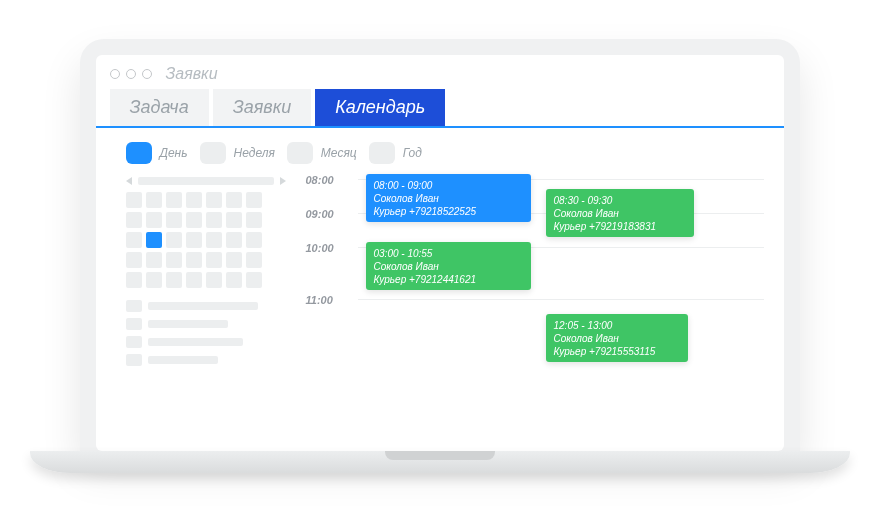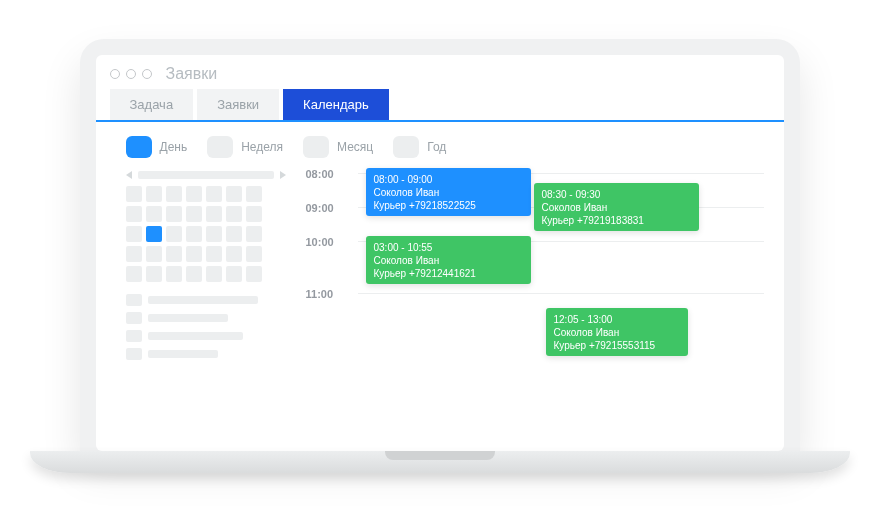--- a/index.html
+++ b/index.html
@@ -51,32 +51,32 @@
     align-items: center;
     gap: 14px;
     padding: 10px 14px 6px;
   }
   .win-dots { display: flex; gap: 6px; }
   .dot { width: 10px; height: 10px; border: 1px solid #c4c7ca; border-radius: 50%; }
   .title { font-size: 16px; color: #b6bcc1; font-weight: 400; }
   .tabs { display: flex; border-bottom: 2px solid #1e90ff; }
   .tab {
     padding: 8px 20px;
-    font-size: 13px;
+    font-size: 18px;
     color: #9aa2a8;
     background: #f2f3f4;
     margin-right: 4px;
     cursor: pointer;
   }
   .tab:first-child { margin-left: 14px; }
   .tab.active { background: #1d4ed8; color: #fff; }
   .view-row {
     display: flex;
     align-items: center;
-    gap: 20px;
+    gap: 12px;
     padding: 14px 20px 10px 30px;
   }
   .view-btn {
     display: flex; align-items: center; gap: 8px;
     font-size: 12px; color: #9aa2a8;
   }
   .view-sq {
     width: 26px; height: 22px; border-radius: 6px; background: #eceeef;
   }
   .view-sq.active { background: #1e90ff; }
@@ -115,21 +115,21 @@
     box-shadow: 0 2px 6px rgba(0,0,0,0.12);
     cursor:pointer;
   }
   .event.blue { background:#1e90ff; }
   .event.green { background:#3fc565; }
   .event .t-range { font-weight:500; }
 </style>
 </head>
 <body>
 
-<div style="display:flex;flex-direction:column;align-items:center;">
+<div style="display:flex;flex-direction:column;align-items:center;font-style:italic;">
 <div class="laptop">
   <div class="screen">
 
     <div class="titlebar">
       <div class="win-dots">
         <div class="dot"></div>
         <div class="dot"></div>
         <div class="dot"></div>
       </div>
       <div class="title">Заявки</div>
@@ -239,21 +239,21 @@
             </div>
             <div class="hour-mark" style="top: 120px;">
               <div class="hour-label">11:00</div>
               <div class="hour-line"></div>
             </div>
             <div class="event blue" style="left: 60px; top: 0px; width: 165px; height: 48px;">
               <div class="t-range">08:00 - 09:00</div>
               <div>Соколов Иван</div>
               <div>Курьер +79218522525</div>
             </div>
-            <div class="event green" style="left: 228px; top: 15px; width: 165px; height: 48px;">
+            <div class="event green" style="left: 240px; top: 15px; width: 148px; height: 48px;">
               <div class="t-range">08:30 - 09:30</div>
               <div>Соколов Иван</div>
               <div>Курьер +79219183831</div>
             </div>
             <div class="event green" style="left: 60px; top: 68px; width: 165px; height: 48px;">
               <div class="t-range">03:00 - 10:55</div>
               <div>Соколов Иван</div>
               <div>Курьер +79212441621</div>
             </div>
             <div class="event green" style="left: 240px; top: 140px; width: 142px; height: 48px;">

